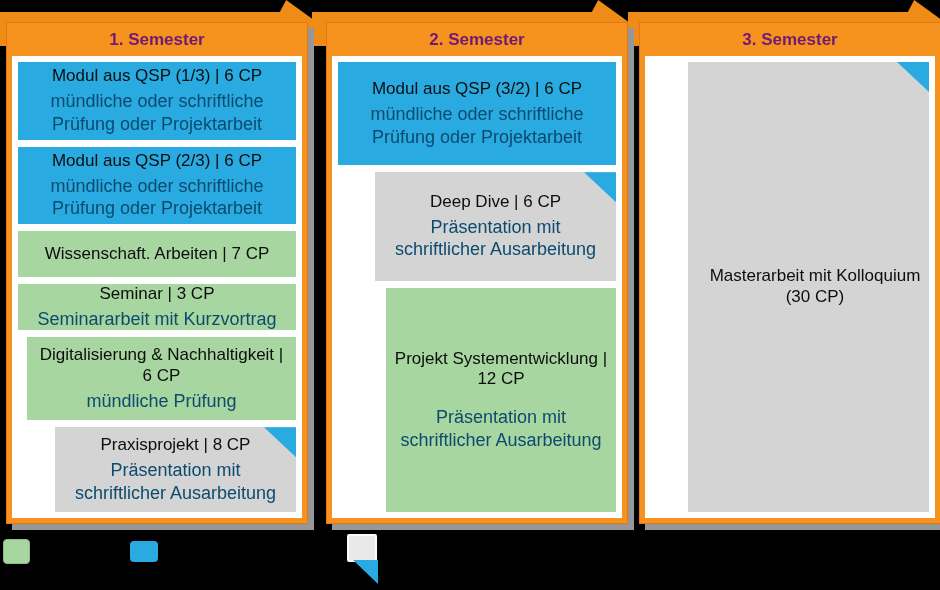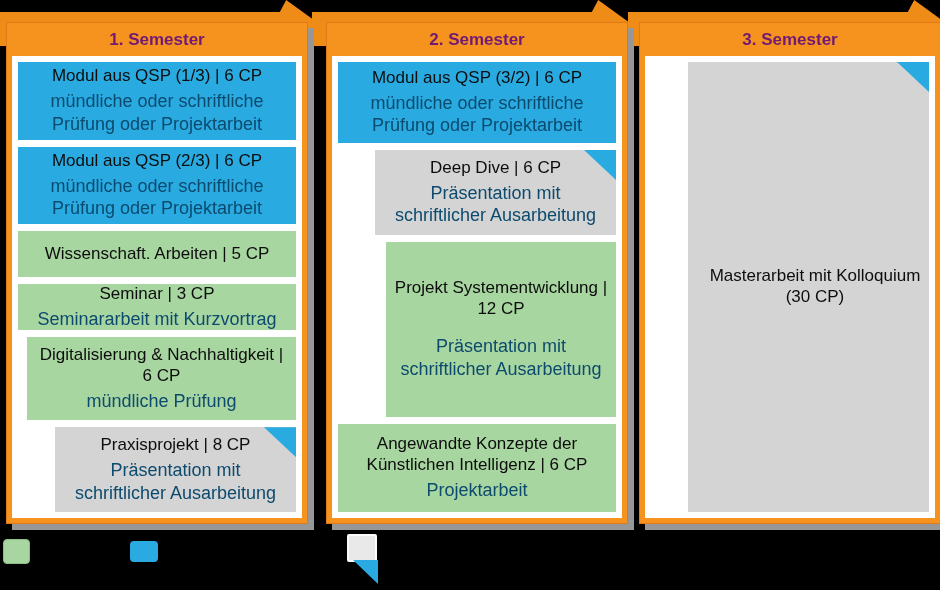--- a/index.html
+++ b/index.html
@@ -98,21 +98,21 @@
   <div class="col-body">
     <div class="module m-blue f82">
       <div class="m-title">Modul aus QSP (1/3) | 6 CP</div>
       <div class="m-sub">mündliche oder schriftliche Prüfung oder Projektarbeit</div>
     </div>
     <div class="module m-blue f82">
       <div class="m-title">Modul aus QSP (2/3) | 6 CP</div>
       <div class="m-sub">mündliche oder schriftliche Prüfung oder Projektarbeit</div>
     </div>
     <div class="module m-green f47">
-      <div class="m-title">Wissenschaft. Arbeiten | 5 CP</div>
+      <div class="m-title">Wissenschaft. Arbeiten | 7 CP</div>
     </div>
     <div class="module m-green f47">
       <div class="m-title">Seminar | 3 CP</div>
       <div class="m-sub">Seminararbeit mit Kurzvortrag</div>
     </div>
     <div class="module m-green f88">
       <div class="m-title">Digitalisierung &amp; Nachhaltigkeit | 6 CP</div>
       <div class="m-sub">mündliche Prüfung</div>
     </div>
     <div class="module m-gray f90">
@@ -132,24 +132,20 @@
     </div>
     <div class="module m-gray f86">
       <div class="corner"></div>
       <div class="m-title">Deep Dive | 6 CP</div>
       <div class="m-sub">Präsentation mit schriftlicher Ausarbeitung</div>
     </div>
     <div class="module m-green f182 gap-lg">
       <div class="m-title">Projekt Systementwicklung | 12 CP</div>
       <div class="m-sub">Präsentation mit schriftlicher Ausarbeitung</div>
     </div>
-    <div class="module m-green f90">
-      <div class="m-title">Angewandte Konzepte der Künstlichen Intelligenz | 6 CP</div>
-      <div class="m-sub">Projektarbeit</div>
-    </div>
   </div>
 </div>
 
 <div class="column c3">
   <div class="col-header">3. Semester</div>
   <div class="col-body">
     <div class="module m-gray f1">
       <div class="corner"></div>
       <div class="m-title">Masterarbeit mit Kolloquium (30 CP)</div>
     </div>

